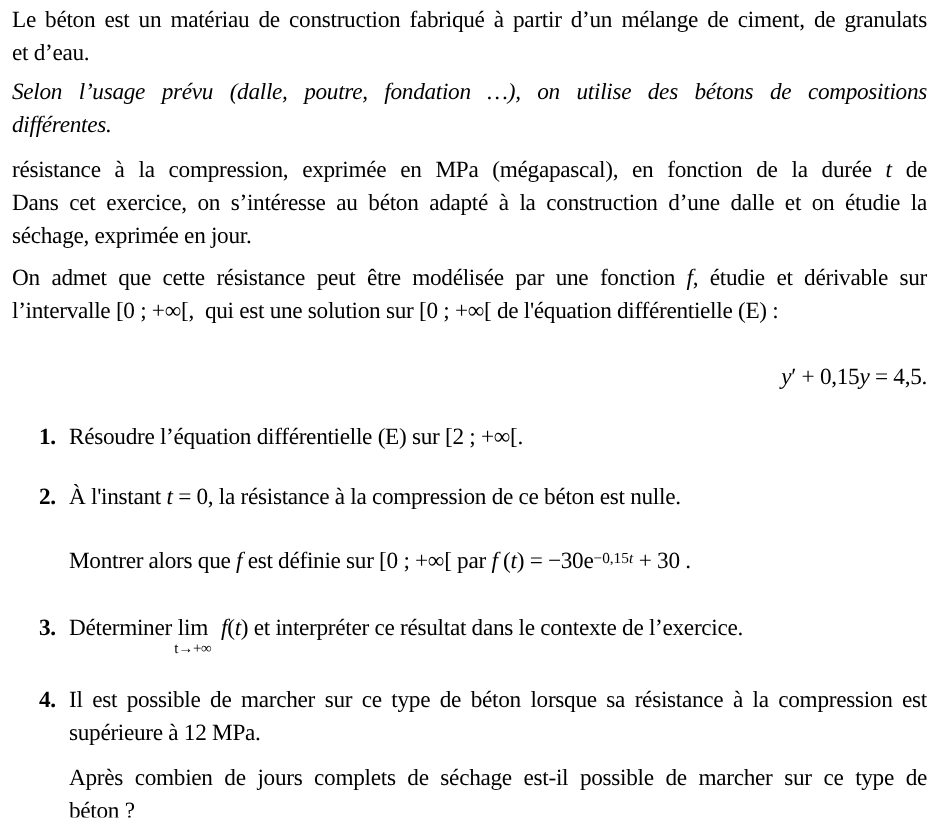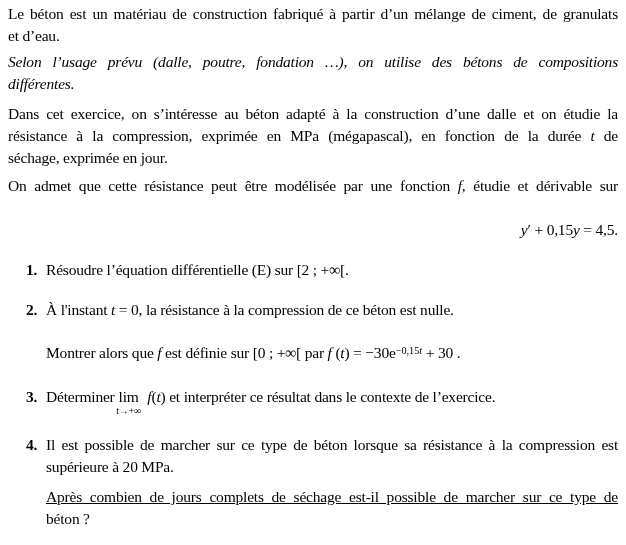--- a/index.html
+++ b/index.html
@@ -61,45 +61,46 @@
   
   .m-p2 { margin-top: 4px; font-style: italic; }
   .m-p3 { margin-top: 8px; }
   .m-p4 { margin-top: 6px; }
   .m-eq { margin-top: 22px; }
   .m-q1 { margin-top: 18px; }
   .m-q2 { margin-top: 18px; }
   .m-q3 { margin-top: 22px; }
   .m-q4 { margin-top: 26px; }
   .m-l2 { margin-top: 19px; }
-  .m-gap { margin-top: 8px; text-decoration: underline; }
+  .m-gap { margin-top: 8px; }
 </style>
 </head>
 <body>
 
 <div class="doc">
 
   <div class="para">
     <div class="line fill"><span>Le béton est un matériau de construction fabriqué à partir d’un mélange de ciment, de granulats</span></div>
     <div class="line"><span>et d’eau.</span></div>
   </div>
 
   <div class="para m-p2">
     <div class="line fill"><span>Selon l’usage prévu (dalle, poutre, fondation …), on utilise des bétons de compositions</span></div>
     <div class="line"><span>différentes.</span></div>
   </div>
 
   <div class="para m-p3">
+    <div class="line fill"><span>résistance à la compression, exprimée en MPa (mégapascal), en fonction de la durée </span><span class="it">t</span><span> de</span></div>
     <div class="line fill"><span>Dans cet exercice, on s’intéresse au béton adapté à la construction d’une dalle et on étudie la</span></div>
-    <div class="line fill"><span>résistance à la compression, exprimée en MPa (mégapascal), en fonction de la durée </span><span class="it">t</span><span> de</span></div>
     <div class="line"><span>séchage, exprimée en jour.</span></div>
   </div>
 
   <div class="para m-p4">
     <div class="line fill"><span>On admet que cette résistance peut être modélisée par une fonction </span><span class="it">f</span><span>, étudie et dérivable sur</span></div>
+    <div class="line"><span>l’intervalle [0 ; +∞[,&nbsp; qui est une solution sur [0 ; +∞[ de l'équation différentielle (E) :</span></div>
   </div>
 
   <div class="line center m-eq"><span class="it">y</span><span>′ + 0,15</span><span class="it">y</span><span> = 4,5.</span></div>
 
   <div class="question m-q1">
     <span class="qnum">1.</span>
     <div class="qbody">
       <div class="line"><span>Résoudre l’équation différentielle (E) sur [2 ; +∞[.</span></div>
     </div>
   </div>
@@ -116,19 +117,19 @@
     <span class="qnum">3.</span>
     <div class="qbody">
       <div class="line"><span>Déterminer</span><span class="stack"><span class="stack-top">lim</span><span class="stack-sub">t→+∞</span></span><span> </span><span class="it">f</span><span>(</span><span class="it">t</span><span>) et interpréter ce résultat dans le contexte de l’exercice.</span></div>
     </div>
   </div>
 
   <div class="question m-q4">
     <span class="qnum">4.</span>
     <div class="qbody">
       <div class="line fill"><span>Il est possible de marcher sur ce type de béton lorsque sa résistance à la compression est</span></div>
-      <div class="line"><span>supérieure à 20 MPa.</span></div>
+      <div class="line"><span>supérieure à 12 MPa.</span></div>
       <div class="line fill m-gap"><span>Après combien de jours complets de séchage est-il possible de marcher sur ce type de</span></div>
       <div class="line"><span>béton ?</span></div>
     </div>
   </div>
 
 </div>
 
 </body></html>

